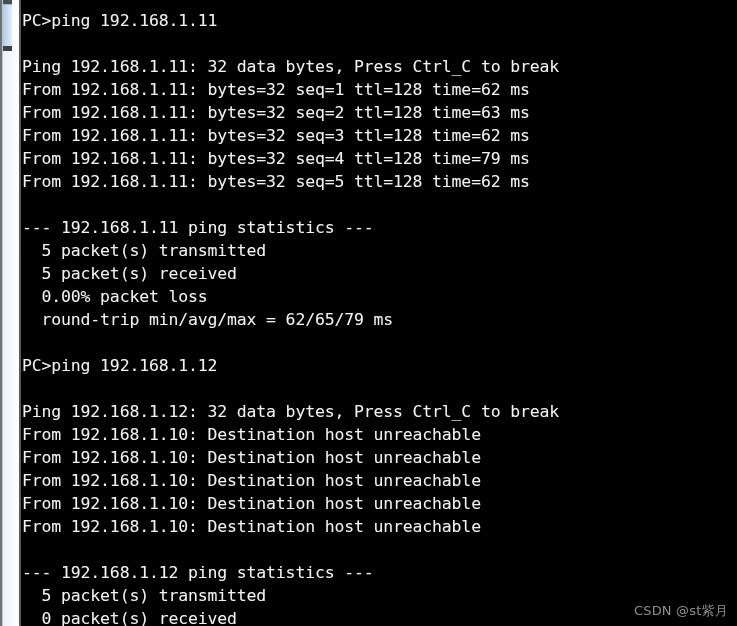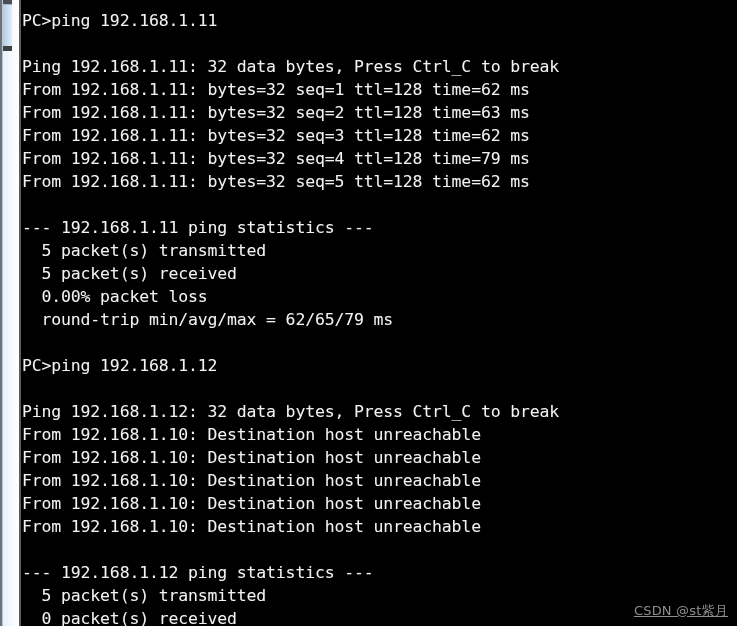--- a/index.html
+++ b/index.html
@@ -97,21 +97,20 @@
   
   #watermark {
     position: absolute;
     right: 9px;
     bottom: 6px;
     font-family: "DejaVu Sans", "Liberation Sans", sans-serif;
     font-size: 13px;
     color: #8e8e8e;
     white-space: pre;
     letter-spacing: 0.2px;
-    text-decoration: underline;
   }
 </style>
 </head>
 <body>
 
 <div id="screen">
 
   <div id="scrollbar">
     <div class="sb-track"></div>
     <div class="sb-cap-top"></div>

